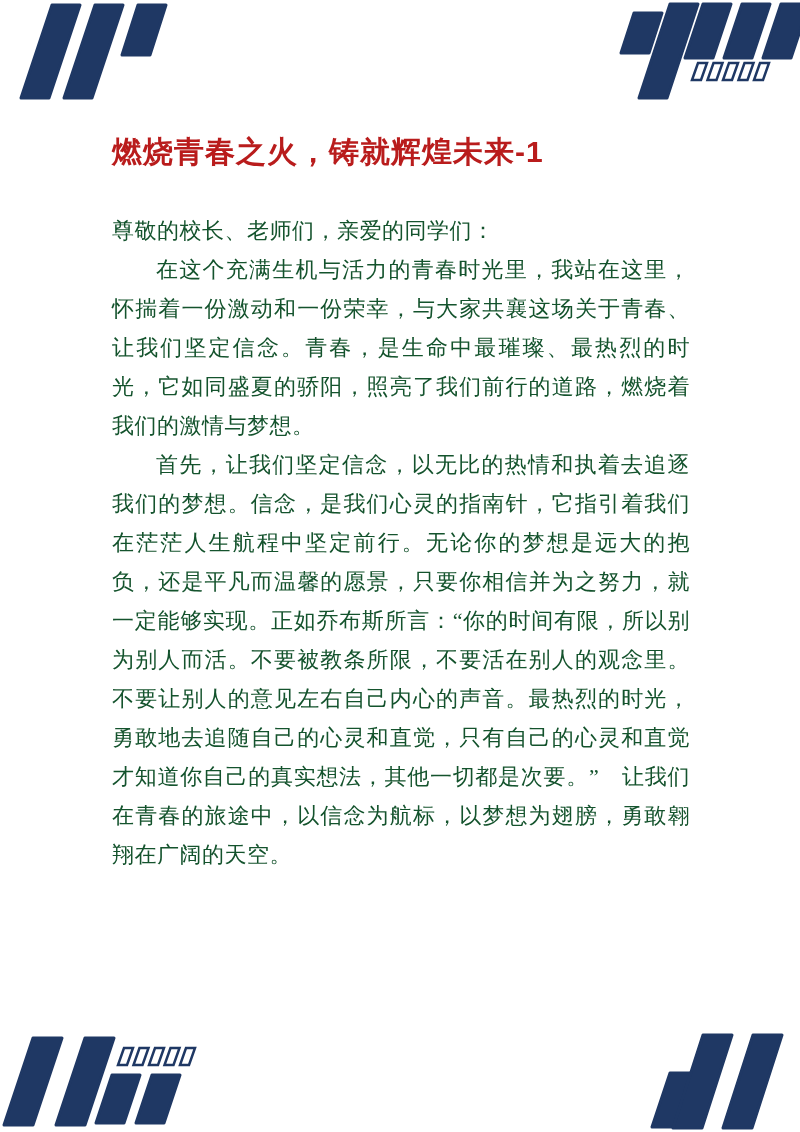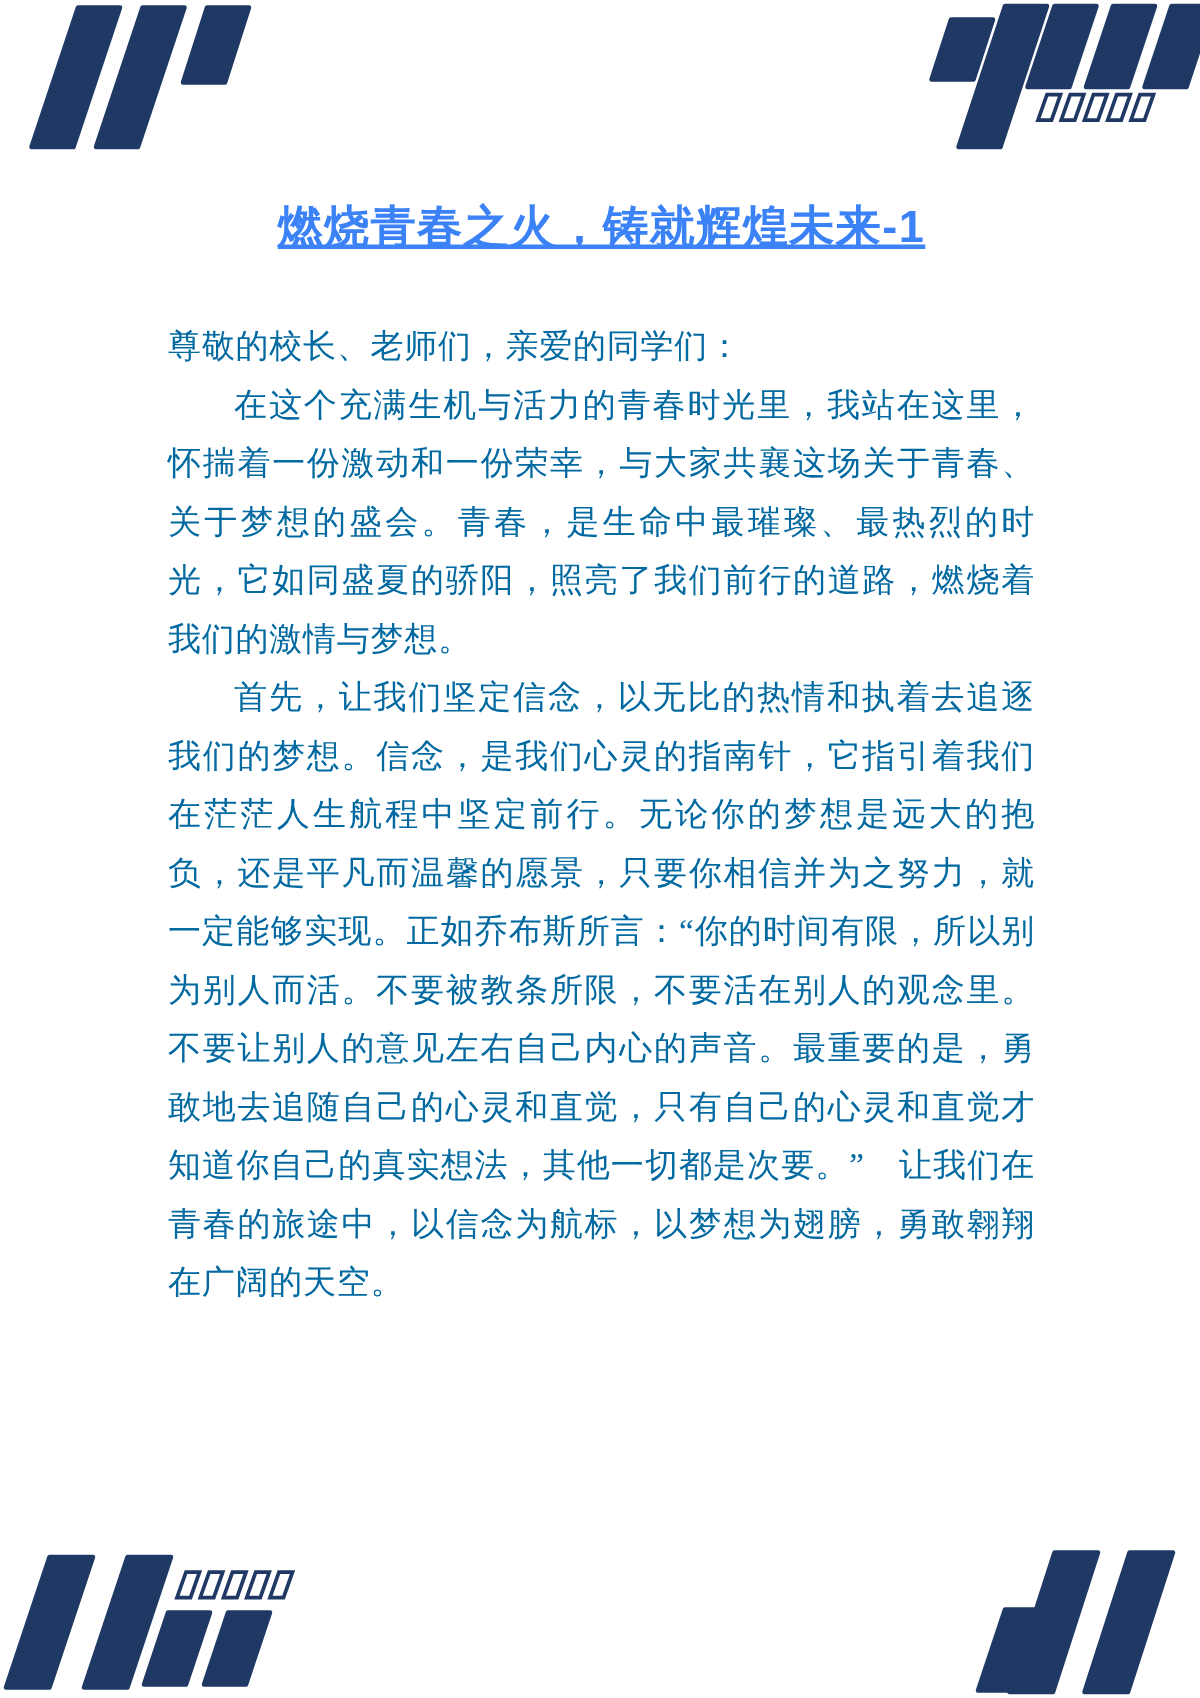--- a/index.html
+++ b/index.html
@@ -24,31 +24,29 @@
     left: 112px;
     top: 130px;
     width: 578px;
   }
   .doc-title {
     margin: 0;
     font-family: "Liberation Sans", sans-serif;
     font-size: 30px;
     line-height: 44px;
     font-weight: bold;
-    color: #3b82f6;
-    text-align: center;
+    color: #b91c1c;
     letter-spacing: 1px;
-    text-decoration: underline;
   }
   .body-text { margin-top: 37px; }
   .body-text p {
     margin: 0;
     font-size: 22px;
     line-height: 39px;
-    color: #0369a1;
+    color: #14532d;
     text-align: justify;
     letter-spacing: 0.5px;
   }
   .body-text p.indent { text-indent: 44px; }
 </style>
 </head>
 <body>
 
 <div class="page">
 
@@ -87,18 +85,18 @@
     <polygon class="bar" points="30,51 58,51 40,105 12,105"></polygon>
     <polygon class="bar" points="63,13 92,13 62,106 33,106"></polygon>
     <polygon class="bar" points="113,13 142,13 112,106 83,106"></polygon>
   </svg>
 
   <div class="content">
     <h1 class="doc-title">燃烧青春之火，铸就辉煌未来-1</h1>
 
     <div class="body-text">
       <p>尊敬的校长、老师们，亲爱的同学们：</p>
-      <p class="indent">在这个充满生机与活力的青春时光里，我站在这里，怀揣着一份激动和一份荣幸，与大家共襄这场关于青春、关于梦想的盛会。青春，是生命中最璀璨、最热烈的时光，它如同盛夏的骄阳，照亮了我们前行的道路，燃烧着我们的激情与梦想。</p>
-      <p class="indent">首先，让我们坚定信念，以无比的热情和执着去追逐我们的梦想。信念，是我们心灵的指南针，它指引着我们在茫茫人生航程中坚定前行。无论你的梦想是远大的抱负，还是平凡而温馨的愿景，只要你相信并为之努力，就一定能够实现。正如乔布斯所言：“你的时间有限，所以别为别人而活。不要被教条所限，不要活在别人的观念里。不要让别人的意见左右自己内心的声音。最重要的是，勇敢地去追随自己的心灵和直觉，只有自己的心灵和直觉才知道你自己的真实想法，其他一切都是次要。”　让我们在青春的旅途中，以信念为航标，以梦想为翅膀，勇敢翱翔在广阔的天空。</p>
+      <p class="indent">在这个充满生机与活力的青春时光里，我站在这里，怀揣着一份激动和一份荣幸，与大家共襄这场关于青春、让我们坚定信念。青春，是生命中最璀璨、最热烈的时光，它如同盛夏的骄阳，照亮了我们前行的道路，燃烧着我们的激情与梦想。</p>
+      <p class="indent">首先，让我们坚定信念，以无比的热情和执着去追逐我们的梦想。信念，是我们心灵的指南针，它指引着我们在茫茫人生航程中坚定前行。无论你的梦想是远大的抱负，还是平凡而温馨的愿景，只要你相信并为之努力，就一定能够实现。正如乔布斯所言：“你的时间有限，所以别为别人而活。不要被教条所限，不要活在别人的观念里。不要让别人的意见左右自己内心的声音。最热烈的时光，勇敢地去追随自己的心灵和直觉，只有自己的心灵和直觉才知道你自己的真实想法，其他一切都是次要。”　让我们在青春的旅途中，以信念为航标，以梦想为翅膀，勇敢翱翔在广阔的天空。</p>
     </div>
   </div>
 
 </div>
 
 </body></html>

